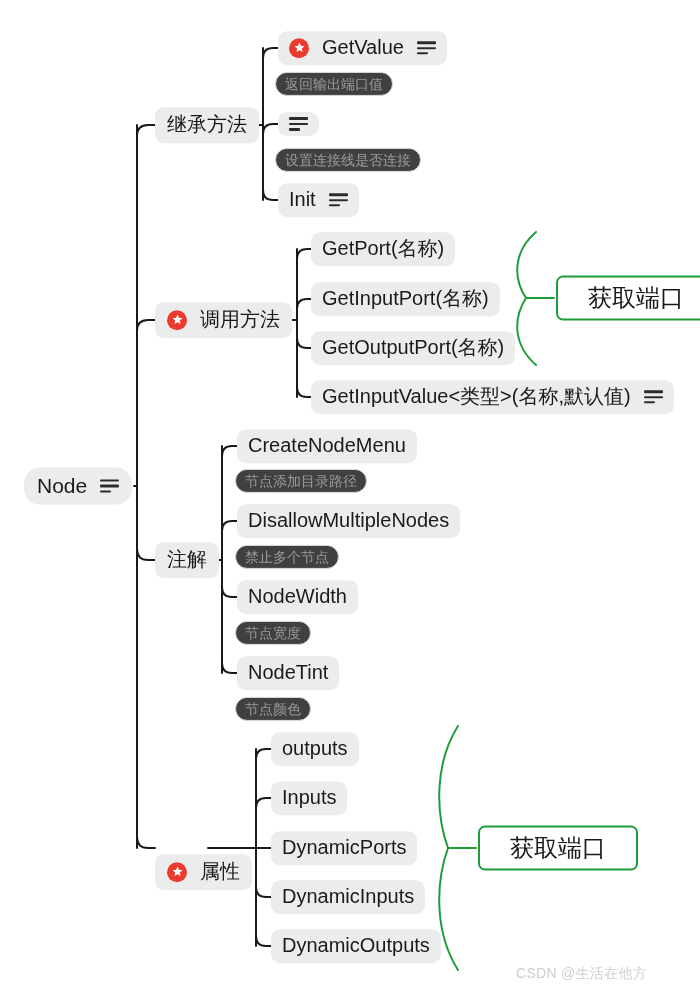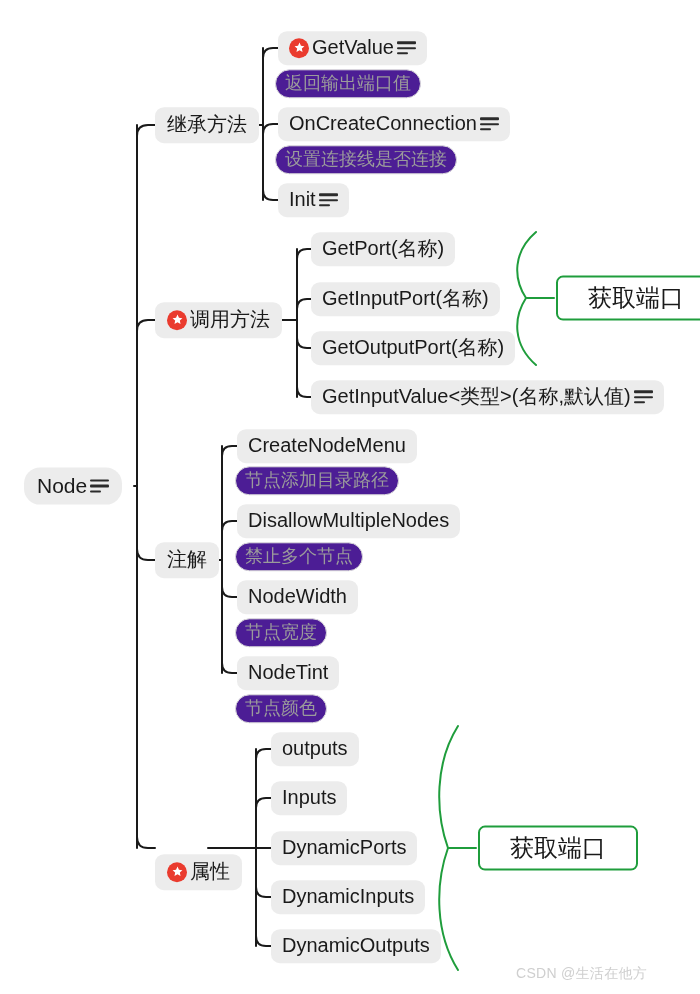--- a/index.html
+++ b/index.html
@@ -27,46 +27,46 @@
     width: 700px;
     height: 994px;
     pointer-events: none;
   }
 
   
   .node {
     position: absolute;
     display: flex;
     align-items: center;
-    gap: 3px;
+    gap: 13px;
     background: #ececec;
     border-radius: 9px;
     padding: 5px 11px;
     box-sizing: border-box;
     white-space: nowrap;
     color: #1a1a1a;
     line-height: 1.18;
     transform: translateY(-50%);
   }
   .node.root  { font-size: 21px; padding: 6px 13px; border-radius: 16px; }
   .node.lvl1  { font-size: 20px; padding: 6px 12px; }
   .node.lvl2  { font-size: 20px; padding: 5px 11px; }
 
   .node-text { display: inline-block; }
 
   
   .pill {
     position: absolute;
     display: inline-flex;
     align-items: center;
-    background: #4c1d95;
+    background: #404040;
     border: 1px solid #dcdcdc;
     border-radius: 999px;
     padding: 2px 9px;
-    font-size: 18px;
+    font-size: 14px;
     color: #9b9b9b;
     white-space: nowrap;
     box-sizing: border-box;
     transform: translateY(-50%);
     line-height: 1.3;
   }
 
   
   .star-icon {
     width: 20px; height: 20px;
@@ -182,21 +182,20 @@
         </span>
         <span class="node-text">GetValue</span>
         <span class="note-icon">
           <i></i>
           <i></i>
           <i></i>
         </span>
       </div>
       <div class="pill" style="left: 275px; top: 84px;">返回输出端口值</div>
       <div class="node lvl2" style="left: 278px; top: 124px;">
-        <span class="node-text">OnCreateConnection</span>
         <span class="note-icon">
           <i></i>
           <i></i>
           <i></i>
         </span>
       </div>
       <div class="pill" style="left: 275px; top: 160px;">设置连接线是否连接</div>
       <div class="node lvl2" style="left: 278px; top: 200px;">
         <span class="node-text">Init</span>
         <span class="note-icon">

